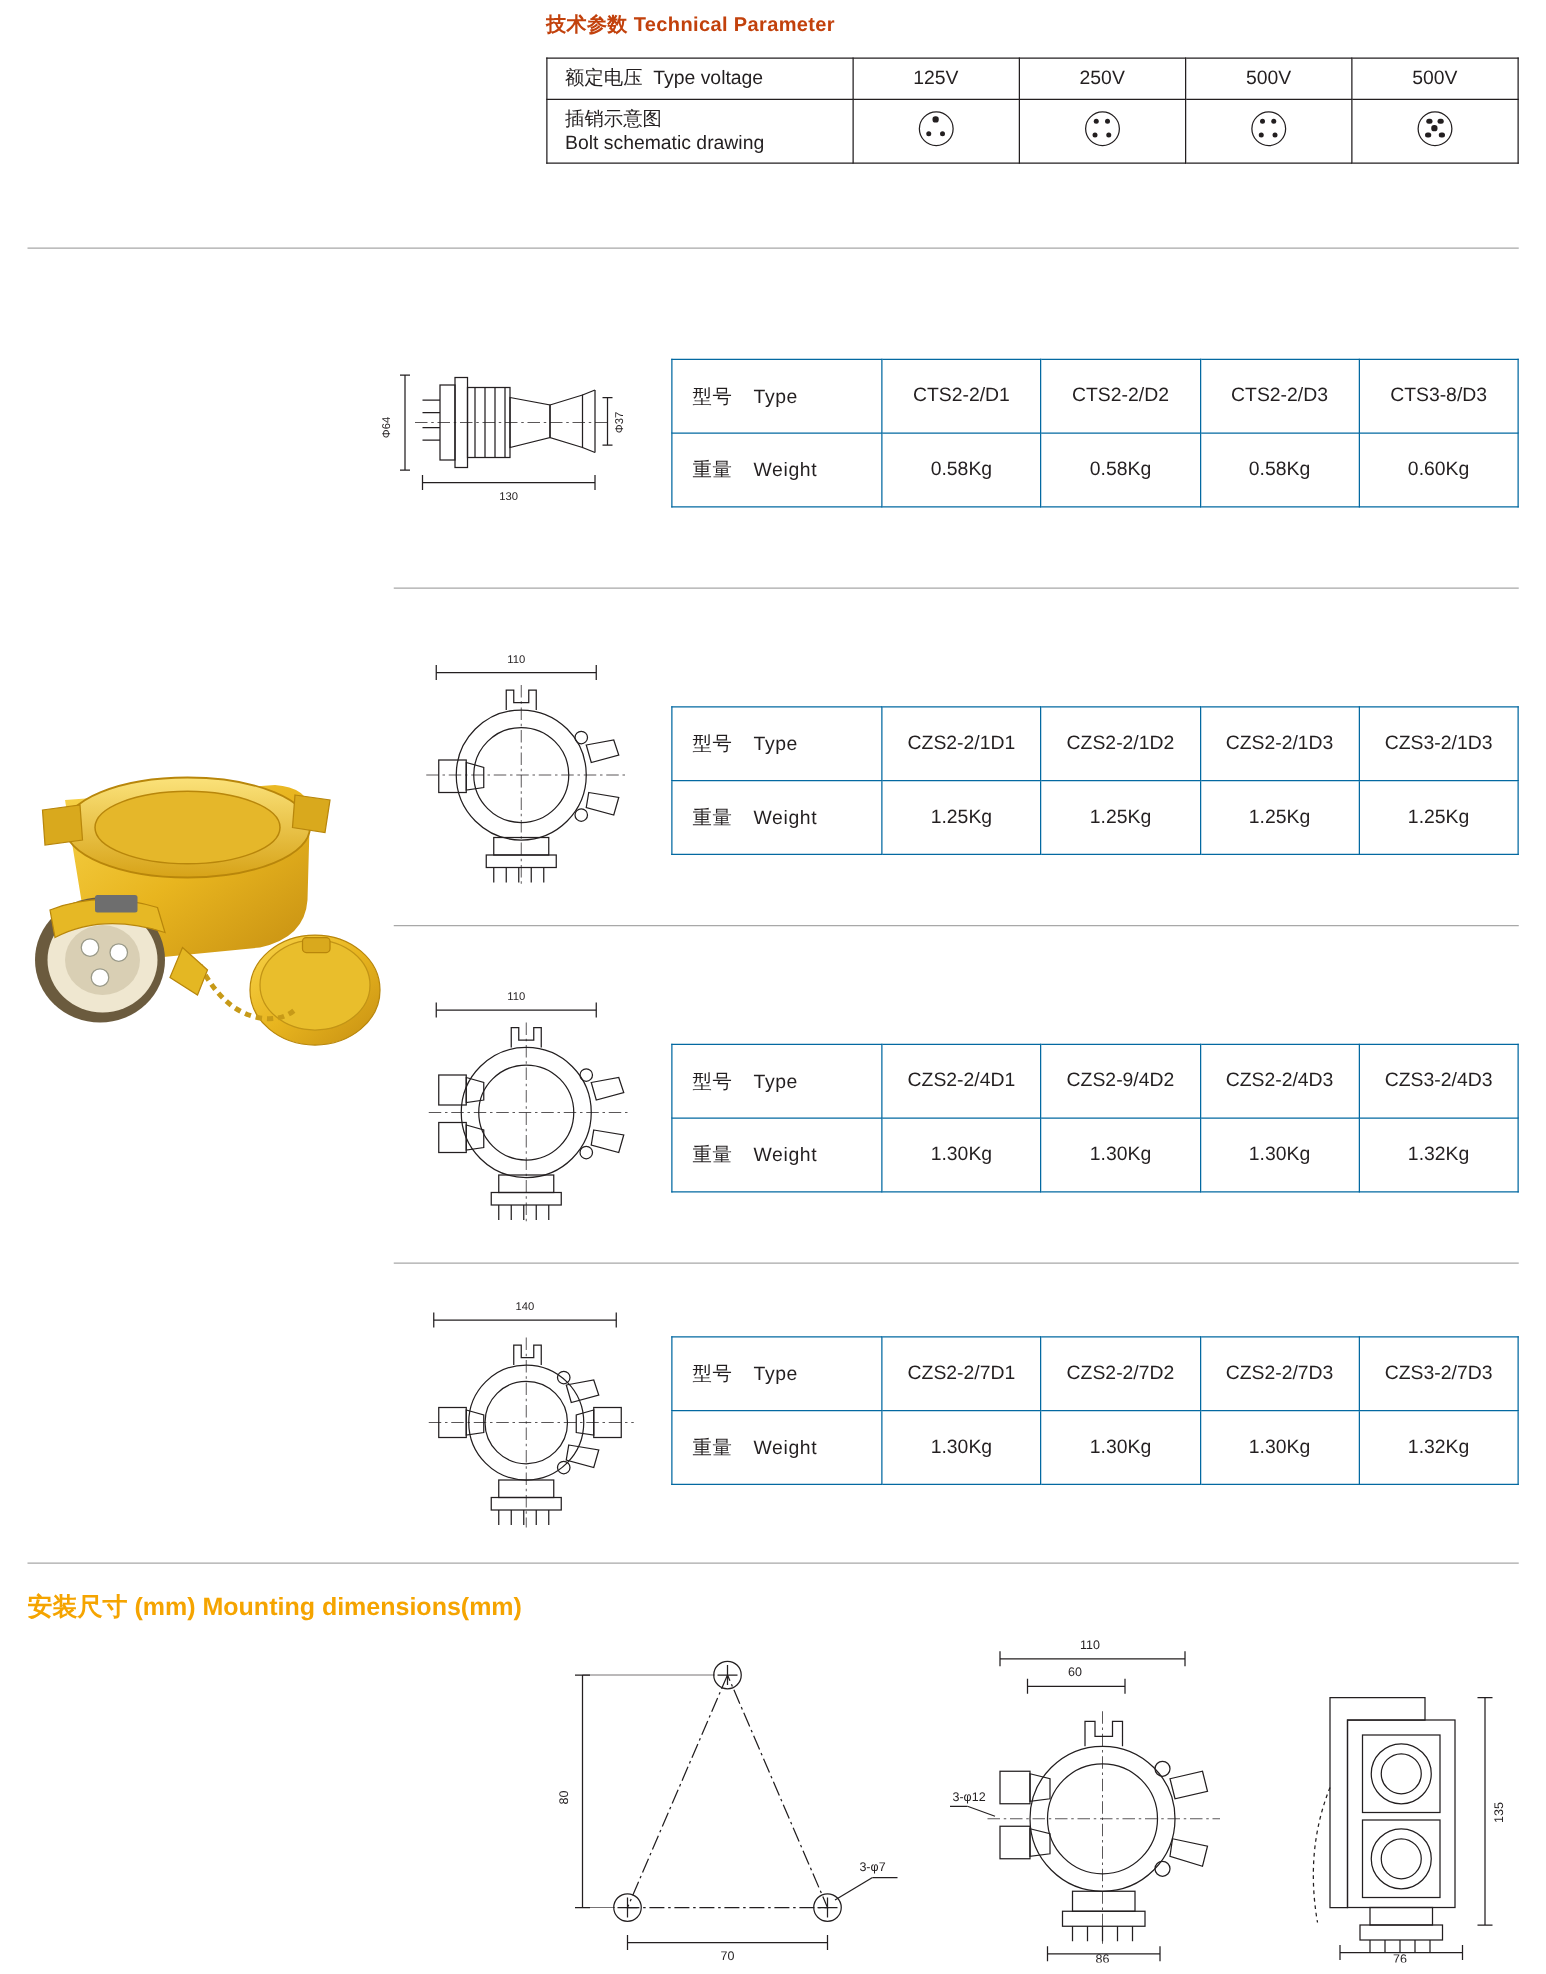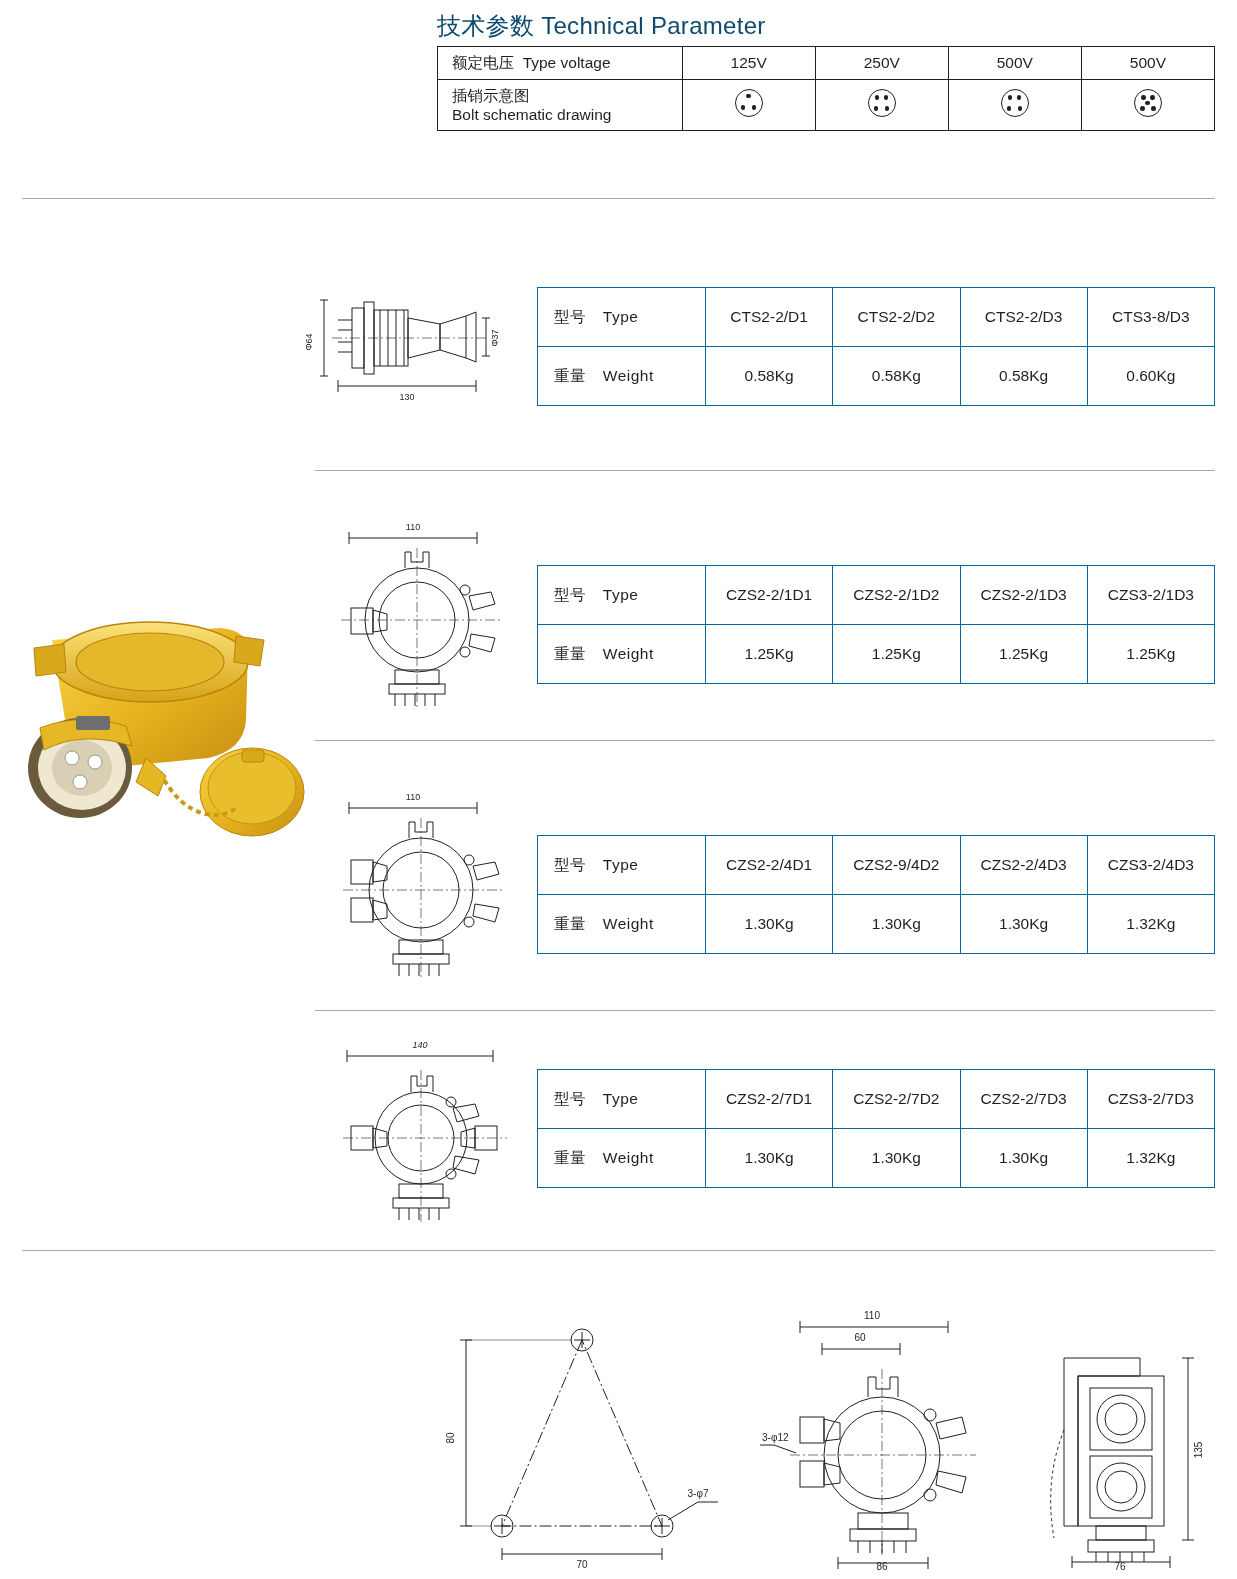--- a/index.html
+++ b/index.html
@@ -9,21 +9,21 @@
     font-family:"Liberation Sans", sans-serif;
     color:#231f20;
     position:relative;
     overflow:hidden;
   }
   .page { position:relative; width:1237px; height:1579px; }
 
   
   .tech-title {
     position:absolute; left:437px; top:10px;
-    font-size:24px; font-weight:normal; color:#0c4a6e;
+    font-size:16px; font-weight:bold; color:#c2410c;
     letter-spacing:0.3px;
     white-space:nowrap;
   }
   .tech-table {
     position:absolute; left:437px; top:46px;
     width:778px;
     border-collapse:collapse;
     font-size:15.5px;
   }
   .tech-table td {
@@ -387,21 +387,21 @@
         <span>Weight</span>
       </td>
       <td>1.30Kg</td>
       <td>1.30Kg</td>
       <td>1.30Kg</td>
       <td>1.32Kg</td>
     </tr>
   </tbody>
     </table>
 
-  <div class="dwg" style="left:325px; top:1030px;font-style:italic;">
+  <div class="dwg" style="left:325px; top:1030px;">
     <svg width="210" height="205" viewBox="0 0 210 205">
       <g stroke="#231f20" fill="none" stroke-width="1">
         <line x1="22" y1="26" x2="168" y2="26"></line>
         <line x1="22" y1="20" x2="22" y2="32"></line>
         <line x1="168" y1="20" x2="168" y2="32"></line>
         <circle cx="96" cy="108" r="46"></circle>
         <circle cx="96" cy="108" r="33"></circle>
         <path d="M86 62 L86 46 L92 46 L92 56 L102 56 L102 46 L108 46 L108 62"></path>
 
         <rect x="26" y="96" width="22" height="24"></rect>
@@ -447,20 +447,21 @@
         <span>Weight</span>
       </td>
       <td>1.30Kg</td>
       <td>1.30Kg</td>
       <td>1.30Kg</td>
       <td>1.32Kg</td>
     </tr>
   </tbody>
     </table>
 
+  <div class="mount-title">安装尺寸 (mm)   Mounting dimensions(mm)</div>
 
   <div class="dwg" style="left:440px; top:1310px;">
     <svg width="290" height="260" viewBox="0 0 290 260">
       <g stroke="#231f20" fill="none" stroke-width="1">
 
         <path d="M142 30 L62 216 L222 216 Z" stroke-dasharray="12 3 2 3"></path>
         <circle cx="142" cy="30" r="11"></circle>
         <circle cx="62" cy="216" r="11"></circle>
         <circle cx="222" cy="216" r="11"></circle>
         <line x1="134" y1="30" x2="150" y2="30" stroke-dasharray="0"></line>

